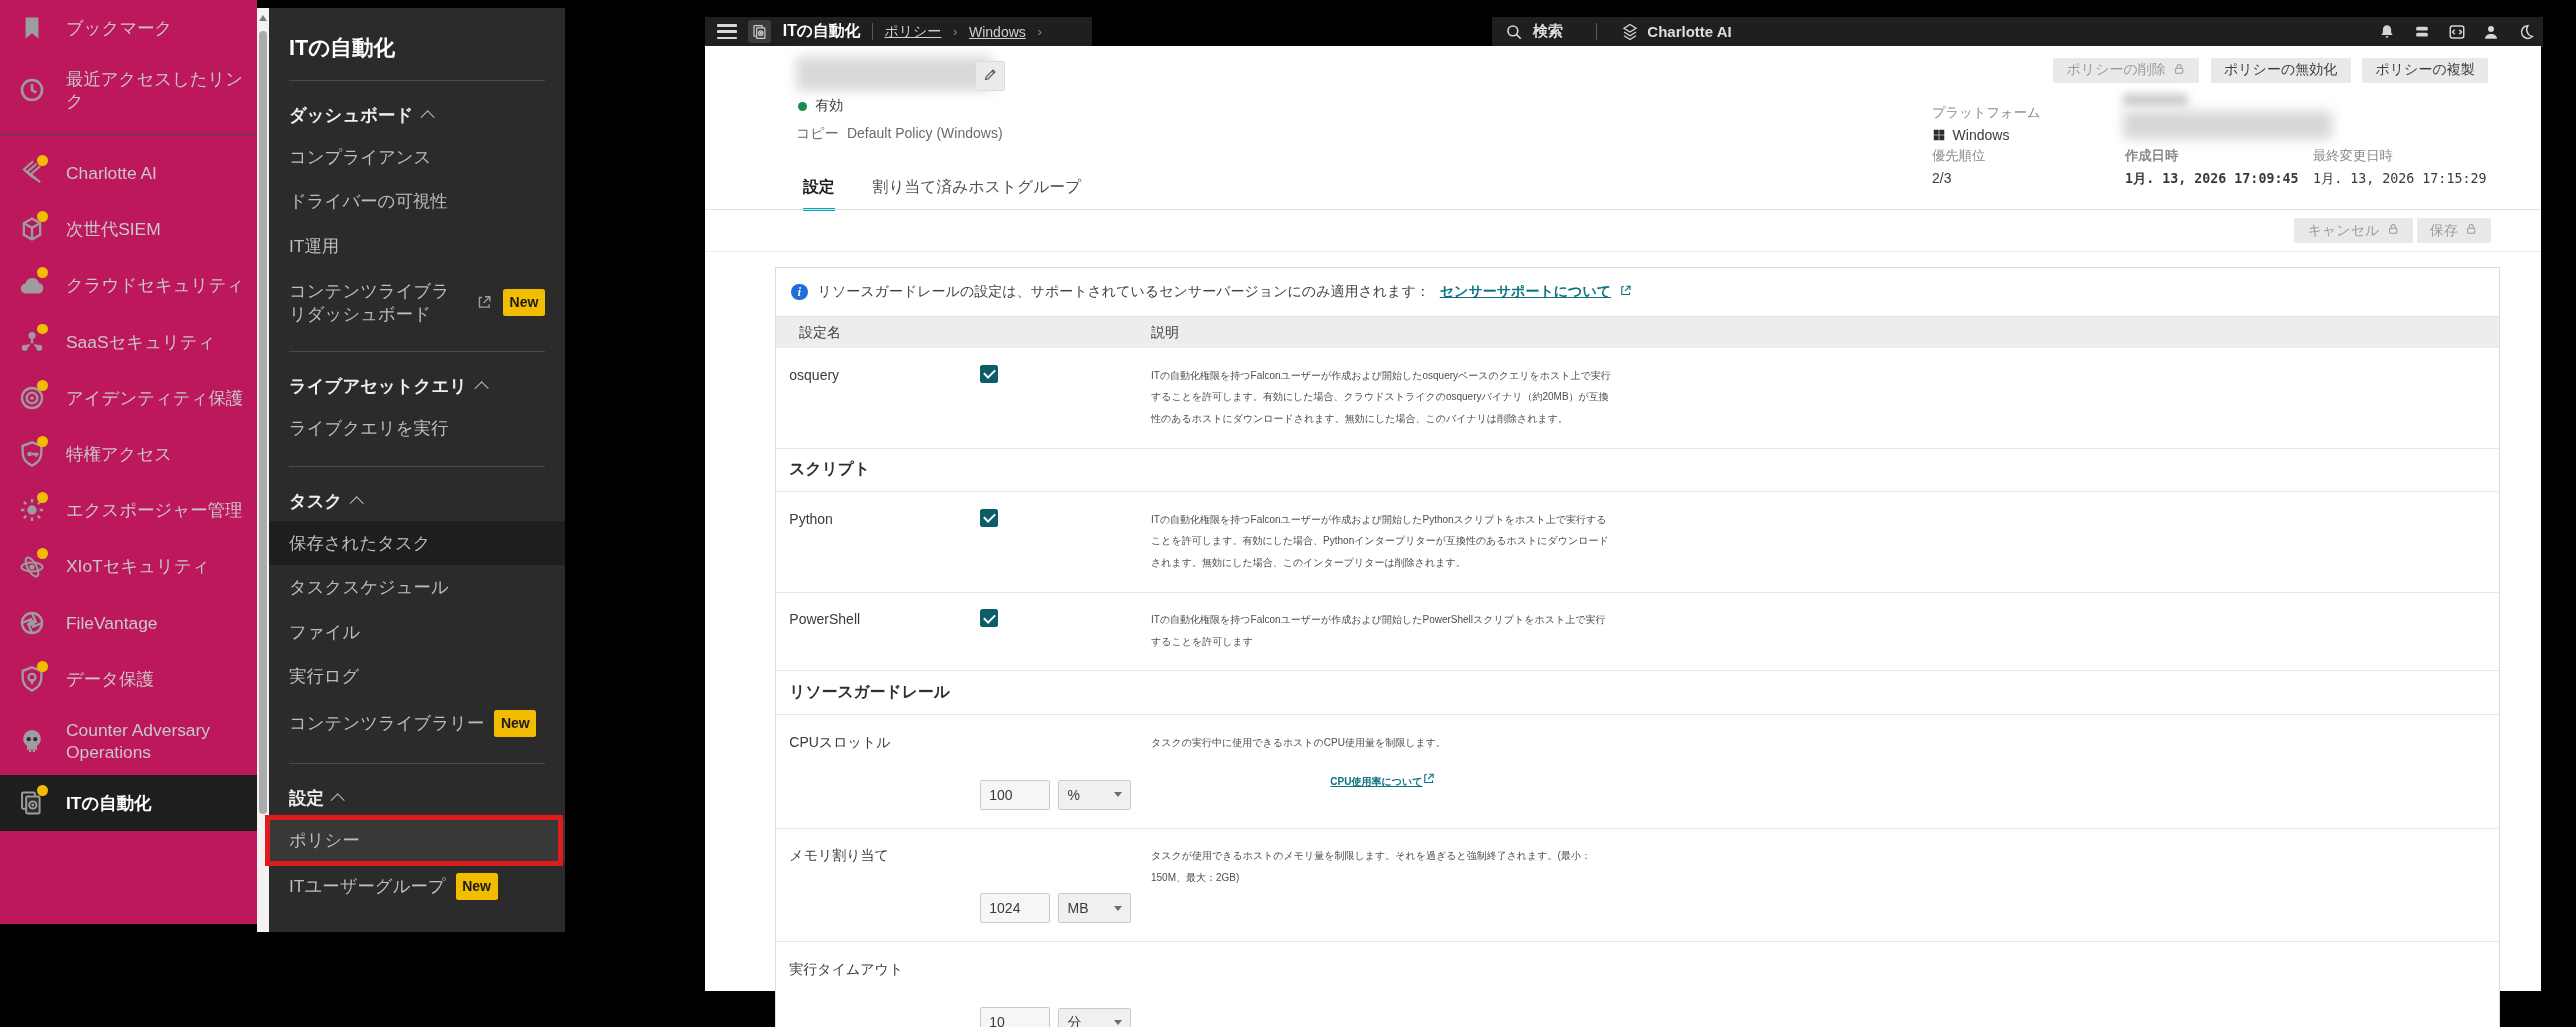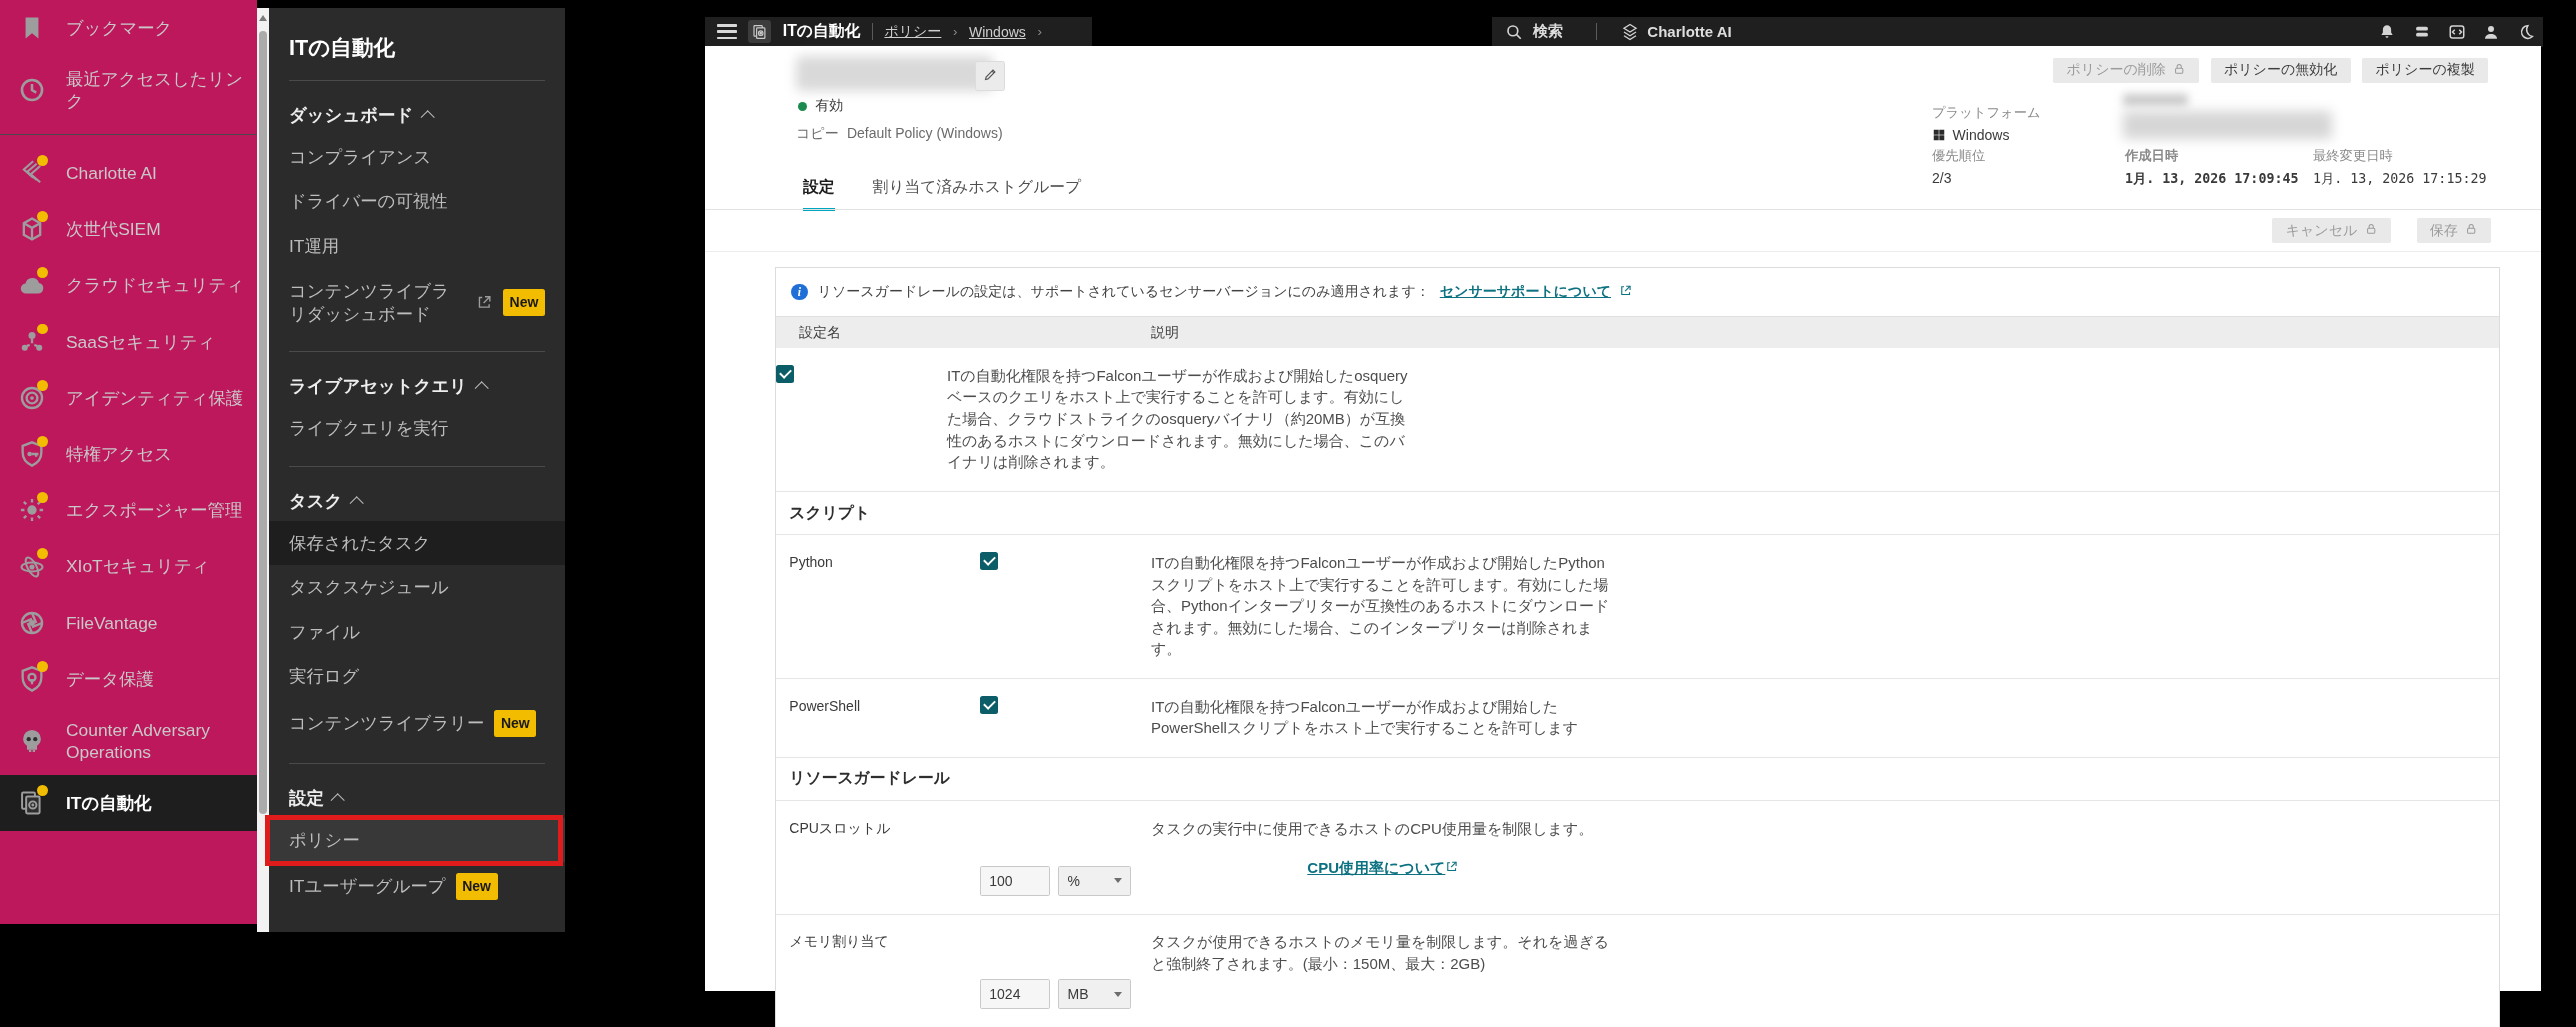--- a/index.html
+++ b/index.html
@@ -79,36 +79,36 @@
   .meta-value.mono { font-family:"DejaVu Sans Mono","Liberation Mono",monospace; font-size:13.3px; }
   .win-logo svg { width:14px; height:14px; display:block; }
   .blur-label { position:absolute; left:1418px; top:48px; width:65px; height:12.4px; background:#c9c9c9; filter:blur(4.1px); border-radius:2.5px; }
   .blur-value { position:absolute; left:1418px; top:65px; width:209px; height:28px; background:#d6d6d6; filter:blur(5.8px); border-radius:3.3px; }
 
   .tabs { position:absolute; left:98px; top:131px; display:flex; gap:38px; }
   .tab { font-size:15.8px; padding-bottom:10px; cursor:pointer; color:#4f4f4f; }
   .tab.active { color:#1d1d1d; font-weight:bold; border-bottom:3.3px solid #00a7bf; }
   .tabs-divider { position:absolute; left:0; right:0; top:163px; border-top:0.8px solid #e2e2e2; }
 
-  .toolbar { position:absolute; right:50px; top:172px; display:flex; gap:26px; }
+  .toolbar { position:absolute; right:50px; top:172px; display:flex; gap:4px; }
   .toolbar-divider { position:absolute; left:0; right:0; top:205px; border-top:0.8px solid #ececec; }
 
   
   .card { position:absolute; left:70px; top:221px; width:1725px; background:#fff; border:0.8px solid #dcdcdc; }
   .banner { display:flex; align-items:center; gap:10px; padding:15px 15px; border-bottom:0.8px solid #e0e0e0; font-size:14px; color:#424242; }
   .info-icon { width:16.6px; height:16.6px; border-radius:50%; background:#1f6fd6; color:#fff; font-size:11.6px; font-weight:bold; display:flex; align-items:center; justify-content:center; flex:0 0 auto; font-family:"Liberation Serif",serif; font-style:italic; }
   .teal-link { color:#0c7180; text-decoration:underline; cursor:pointer; display:inline-flex; align-items:center; gap:8px; font-weight:bold;text-align:center; }
   .teal-link svg { width:13.3px; height:13.3px; }
   .thead { display:flex; background:#ededed; padding:6.6px 0; font-size:14px; color:#3d3d3d; }
   .thead .th-name { flex:0 0 375px; padding-left:23px; }
   .trow { display:flex; padding:16.6px 0 18px 0; border-top:0.8px solid #e6e6e6; }
   .trow:first-of-type { border-top:none; }
   .cell-name { flex:0 0 204px; padding-left:13.3px; font-size:14px; color:#3a3a3a; line-height:20px; }
   .cell-ctrl { flex:0 0 171px; }
-  .cell-desc { width:464px; font-size:15px; color:#4d4d4d; line-height:21.6px; }
+  .cell-desc { width:464px; font-size:10px; color:#4d4d4d; line-height:21.6px; }
   .cell-desc .desc-link { display:block; margin-top:18px; }
   .section-row { padding:10.8px 13.3px; font-size:15.8px; color:#2e2e2e; border-top:0.8px solid #e6e6e6; font-weight:bold; }
   .checkbox { width:18px; height:18px; background:#0b5d68; border-radius:2.5px; position:relative; cursor:pointer; }
   .checkbox::after { content:""; position:absolute; left:5.8px; top:2.5px; width:5px; height:9px; border:solid #fff; border-width:0 2.1px 2.1px 0; transform:rotate(45deg); }
   .num-input { width:70px; height:30px; border:0.8px solid #c9c9c9; background:#f6f6f6; font-size:14px; color:#3a3a3a; padding:0 8.3px; font-family:inherit; border-radius:1.7px;margin-top:48px; }
   .unit-select { display:inline-flex; width:73px; height:30px; border:0.8px solid #c9c9c9; background:#f0f0f0; font-size:14px; color:#3a3a3a; align-items:center; justify-content:space-between; padding:0 8.3px; margin-left:8.3px; border-radius:1.7px; cursor:pointer; }
   .caret-down { width:0; height:0; border-left:4.1px solid transparent; border-right:4.1px solid transparent; border-top:5px solid #6d6d6d; }
 </style>
 </head>
 <body>
@@ -541,20 +541,21 @@
               <path d="M20 4l-9 9"></path>
             </svg></span>
       </a>
     </div>
     <div class="thead">
       <div class="th-name">設定名</div>
       <div class="th-desc">説明</div>
     </div>
     <div id="settings-rows">
         <div class="trow">
+          <div class="cell-name">osquery</div>
           <div class="cell-ctrl">
             <div class="checkbox checked"></div>
           </div>
           <div class="cell-desc"><span>ITの自動化権限を持つFalconユーザーが作成および開始したosqueryベースのクエリをホスト上で実行することを許可します。有効にした場合、クラウドストライクのosqueryバイナリ（約20MB）が互換性のあるホストにダウンロードされます。無効にした場合、このバイナリは削除されます。</span></div>
         </div>
         <div class="section-row">スクリプト</div>
         <div class="trow">
           <div class="cell-name">Python</div>
           <div class="cell-ctrl">
             <div class="checkbox checked"></div>

